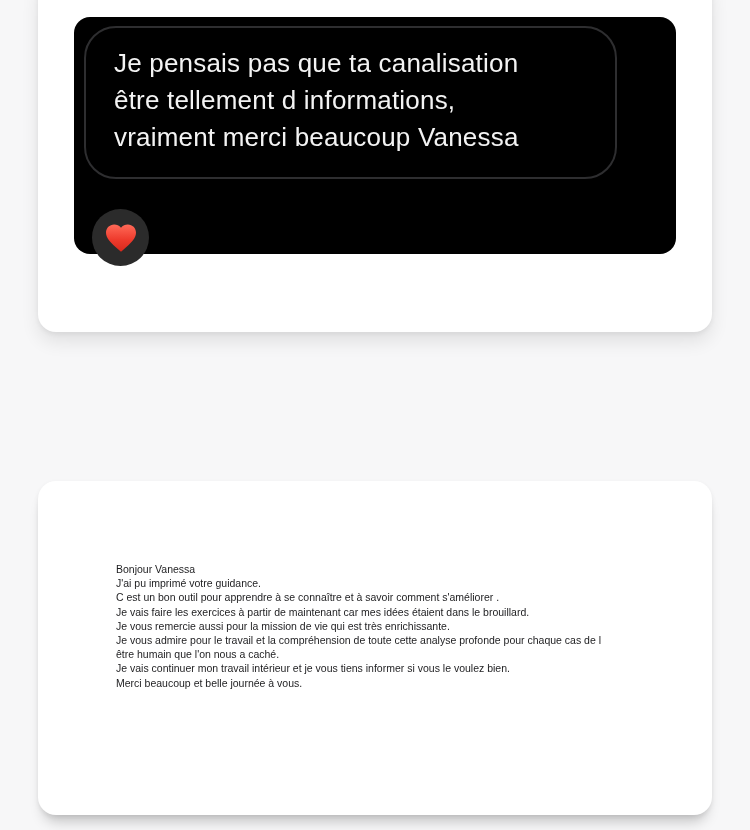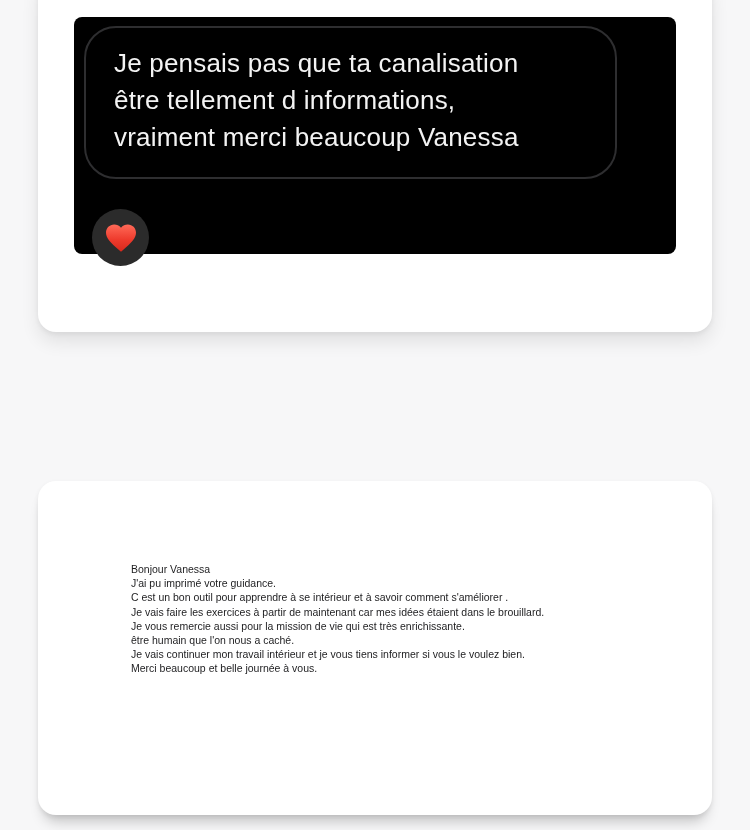--- a/index.html
+++ b/index.html
@@ -34,21 +34,21 @@
     height: 334px;
     box-shadow: 0 2px 5px rgba(0,0,0,0.07), 0 12px 14px -6px rgba(0,0,0,0.22);
   }
   .imessage-shot {
     position: absolute;
     left: 36px;
     top: 41px;
     width: 602px;
     height: 237px;
     background: #000000;
-    border-radius: 8px;
+    border-radius: 16px;
   }
   .bubble {
     position: absolute;
     left: 10px;
     top: 9px;
     width: 533px;
     box-sizing: border-box;
     border: 2px solid #2e2e30;
     border-radius: 32px;
     background: #000000;
@@ -81,21 +81,20 @@
     left: 78px;
     top: 81px;
     width: 530px;
   }
   .letter-line {
     font-size: 10.5px;
     line-height: 14.2px;
     color: #1d1d1f;
     letter-spacing: 0px;
     white-space: nowrap;
-    margin-left: 15px;
   }
 </style>
 </head>
 <body>
 
 <div class="stage">
 
   <section class="card card-top">
     <div class="imessage-shot">
 
@@ -120,22 +119,23 @@
         </span>
       </div>
 
     </div>
   </section>
 
   <section class="card card-bottom">
     <div class="letter">
       <div class="letter-line">Bonjour Vanessa</div>
       <div class="letter-line">J'ai pu imprimé votre guidance.</div>
-      <div class="letter-line">C est un bon outil pour apprendre à se intérieur et à savoir comment s'améliorer .</div>
+      <div class="letter-line">C est un bon outil pour apprendre à se connaître et à savoir comment s'améliorer .</div>
       <div class="letter-line">Je vais faire les exercices à partir de maintenant car mes idées étaient dans le brouillard.</div>
       <div class="letter-line">Je vous remercie aussi pour la mission de vie qui est très enrichissante.</div>
+      <div class="letter-line">Je vous admire pour le travail et la compréhension de toute cette analyse profonde pour chaque cas de l</div>
       <div class="letter-line">être humain que l'on nous a caché.</div>
       <div class="letter-line">Je vais continuer mon travail intérieur et je vous tiens informer si vous le voulez bien.</div>
       <div class="letter-line">Merci beaucoup et belle journée à vous.</div>
     </div>
   </section>
 
 </div>
 
 </body></html>

